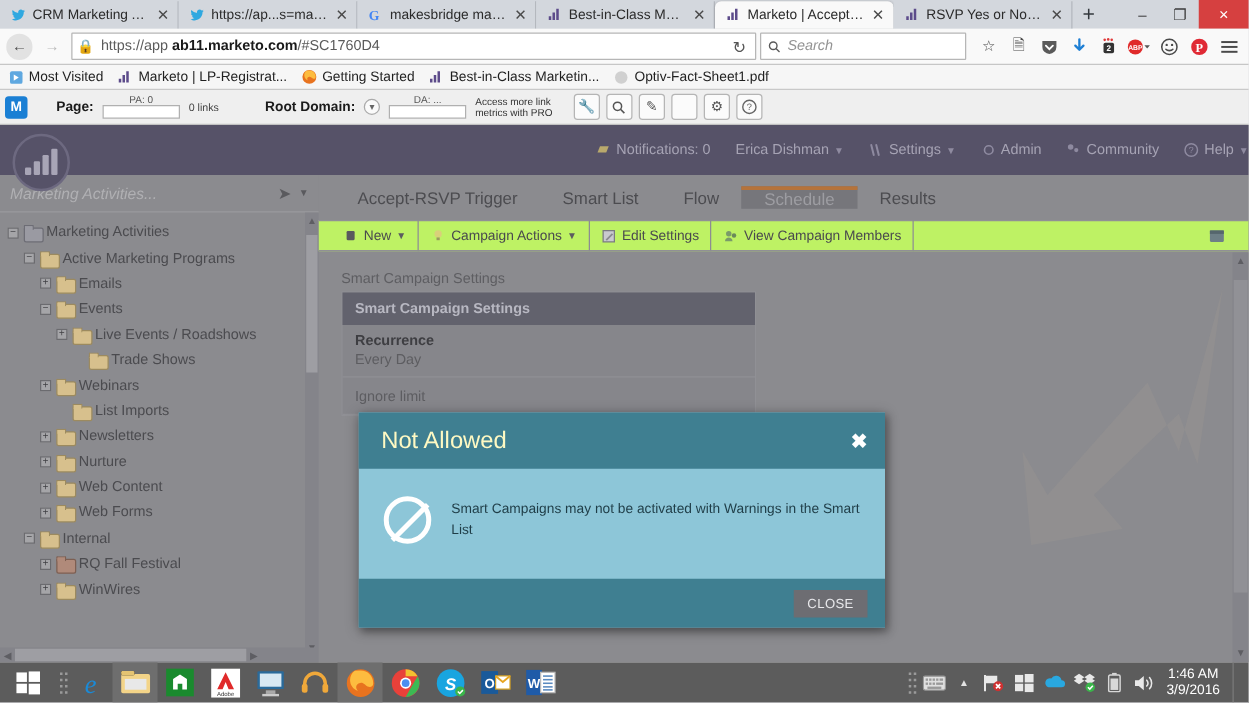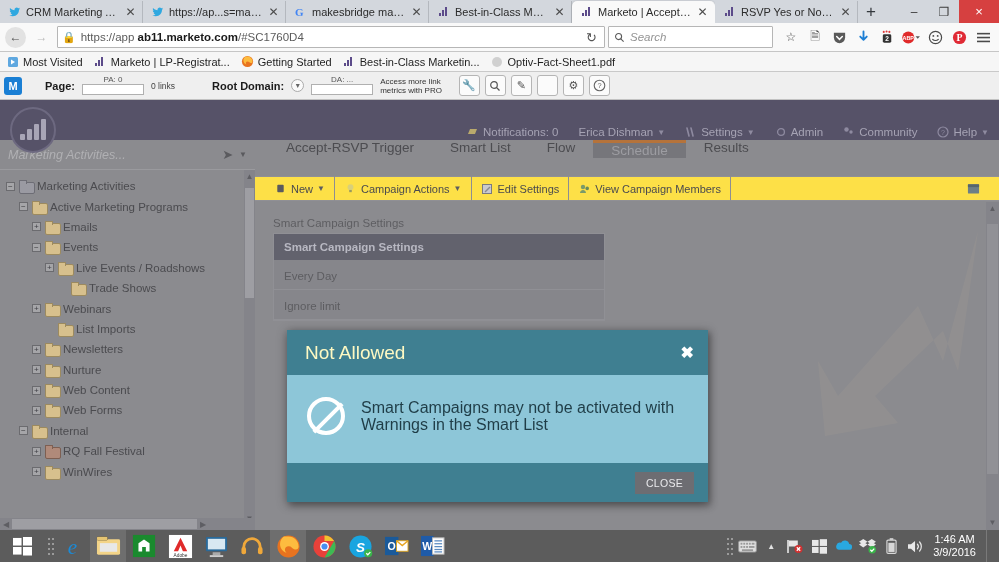--- a/index.html
+++ b/index.html
@@ -102,22 +102,22 @@
 
   
   .mkto { position:absolute; top:100px; left:0; width:999px; height:430px; background:#8b8b8f; overflow:hidden; }
   .mkto-header { position:absolute; top:0; left:0; width:999px; height:40px; background:#565268; }
   .mkto-logo {
     position:absolute; top:7px; left:10px; width:46px; height:46px; border-radius:50%;
     border: 2px solid #6d6980; background:#565268; display:flex; align-items:flex-end;
     justify-content:center; padding-bottom: 11px; gap:2px; z-index: 5;
   }
   .mkto-logo i { display:block; width:5px; background:#a8a5b6; border-radius:1px; }
-  .mkto-topnav { position:absolute; top:12px; right:0; height:40px; display:flex; align-items:center;
-    gap: 20px; padding-right: 10px; }
+  .mkto-topnav { position:absolute; top:0; right:0; height:40px; display:flex; align-items:center;
+    gap: 20px; padding-right: 0; }
   .tn { display:flex; align-items:center; gap:4px; color:#a6a3b4; font-size:11.5px; white-space:nowrap; }
   .tn .car { color:#8f8ba0; font-size:8px; }
   .tn-ico { width:12px; height:12px; display:flex; align-items:center; justify-content:center; }
 
   
   .sidebar { position:absolute; top:40px; left:0; width:255px; height:390px; background:#8b8b8f; }
   .sb-search {
     height: 30px; display:flex; align-items:center; padding: 0 8px; gap: 6px;
     border-bottom:1px solid #9a9a9e;
   }
@@ -143,24 +143,24 @@
   .sb-vscroll .up, .sb-vscroll .dn { position:absolute; left:0; width:11px; height:13px;
     color:#5e5e63; font-size:8px; text-align:center; line-height:13px; }
   .sb-vscroll .up { top:0; } .sb-vscroll .dn { bottom:0; }
   .sb-hscroll { position:absolute; bottom:0; left:0; width:255px; height:12px; background:#84848a;
     display:flex; align-items:center; }
   .sb-hscroll .lf, .sb-hscroll .rt { width:12px; text-align:center; color:#5e5e63; font-size:8px; }
   .sb-hscroll .thumb { height:10px; background:#9e9ea3; width:185px; }
 
   
   .main { position:absolute; top:40px; left:255px; width:744px; height:390px; background:#8b8b8f; }
-  .mkto-tabs { height:36px; display:flex; align-items:flex-start; padding-left: 13px; }
+  .mkto-tabs { height:36px; display:flex; align-items:center; padding-left: 13px; }
   .mt { padding: 0 18px; display:flex; align-items:center; font-size:13.5px; color:#4c4c50; }
   .mt.active { background:#76767b; color:#9d9da2; border-top: 3px solid #b5733b; }
-  .mkto-actions { height:25px; background:#fde047; display:flex; align-items:center; gap:0;
+  .mkto-actions { height:25px; background:#bef264; display:flex; align-items:center; gap:0;
     border-top:1px solid #909095; border-bottom:1px solid #909095; padding-left: 10px; }
   .ab { display:flex; align-items:center; gap:4px; padding: 0 9px; height:25px;
     font-size:11px; color:#4a4a4e; border-right:1px solid #8d8d92; white-space:nowrap; }
   .ab .car { color:#5c5c60; font-size:8px; }
   .ab-ico { width:13px; height:13px; display:flex; align-items:center; justify-content:center; }
   .ab-cal { margin-left:auto; margin-right:10px; border:none; }
 
   .sched { position:relative; padding: 16px 18px; height:329px; overflow:hidden; }
   .watermark { position:absolute; right:-4px; top:10px; width:200px; height:250px; opacity:0.10; pointer-events:none; }
   .s-lbl { font-size:11.5px; color:#5e5e62; margin-bottom:4px; }
@@ -185,21 +185,21 @@
   .modal { position:absolute; top:230px; left:287px; width:421px; height:172px; background:#8dc6d8;
     box-shadow: 0 2px 10px rgba(0,0,0,0.35); }
   .modal-hd { height:45px; background:#3f7f91; display:flex; align-items:center;
     padding: 0 14px 0 18px; }
   .modal-title { color:#fef9c3; font-size:19px; font-weight:400; flex:1 1 auto; }
   .modal-x { color:#fff; font-size:16px; font-weight:bold; }
   .modal-body { height:88px; display:flex; align-items:flex-start; padding: 22px 16px 0 20px; gap: 16px; }
   .ban { width:38px; height:38px; border-radius:50%; border:4px solid #fff; position:relative; flex:0 0 38px; }
   .ban::after { content:""; position:absolute; left:-3px; top:15px; width:40px; height:4px;
     background:#fff; transform: rotate(-45deg); }
-  .modal-msg { font-size:16px; color:#1f3d47; line-height:17px; padding-top: 2px; }
+  .modal-msg { font-size:11px; color:#1f3d47; line-height:17px; padding-top: 2px; }
   .modal-ft { height:39px; background:#3f7f91; display:flex; align-items:center;
     justify-content:flex-end; padding-right: 14px; }
   .modal-close { background:#6d6d72; color:#e9e9ec; font-size:10.5px; border:none;
     padding: 5px 11px; letter-spacing:0.3px; }
 
   
   .taskbar { position:absolute; bottom:0; left:0; width:999px; height:32px; background:#5c5c5c;
     display:flex; align-items:center; }
   .start { width:44px; height:32px; display:flex; align-items:center; justify-content:center; }
   .tb-grip { width:10px; height:32px; display:flex; flex-direction:column; justify-content:center; gap:3px; align-items:center; }
@@ -651,20 +651,21 @@
       </div>
 
       <div class="sched">
         <svg class="watermark" viewBox="0 0 200 250">
           <path d="M175 20 L140 150 L115 95 L35 185 L15 150 L22 225 L95 212 L72 185 L140 120 L155 160 Z" fill="#c9b79a"></path>
         </svg>
         <div class="s-lbl">Smart Campaign Settings</div>
         <div class="card">
           <div class="card-hd">Smart Campaign Settings</div>
           <div class="card-row">
+            <div class="k">Recurrence</div>
             <div class="v">Every Day</div>
           </div>
           <div class="card-row">
             <div class="v">Ignore limit</div>
           </div>
         </div>
         <button class="activate">ACTIVATE</button>
       </div>
 
       <div class="main-vscroll">

